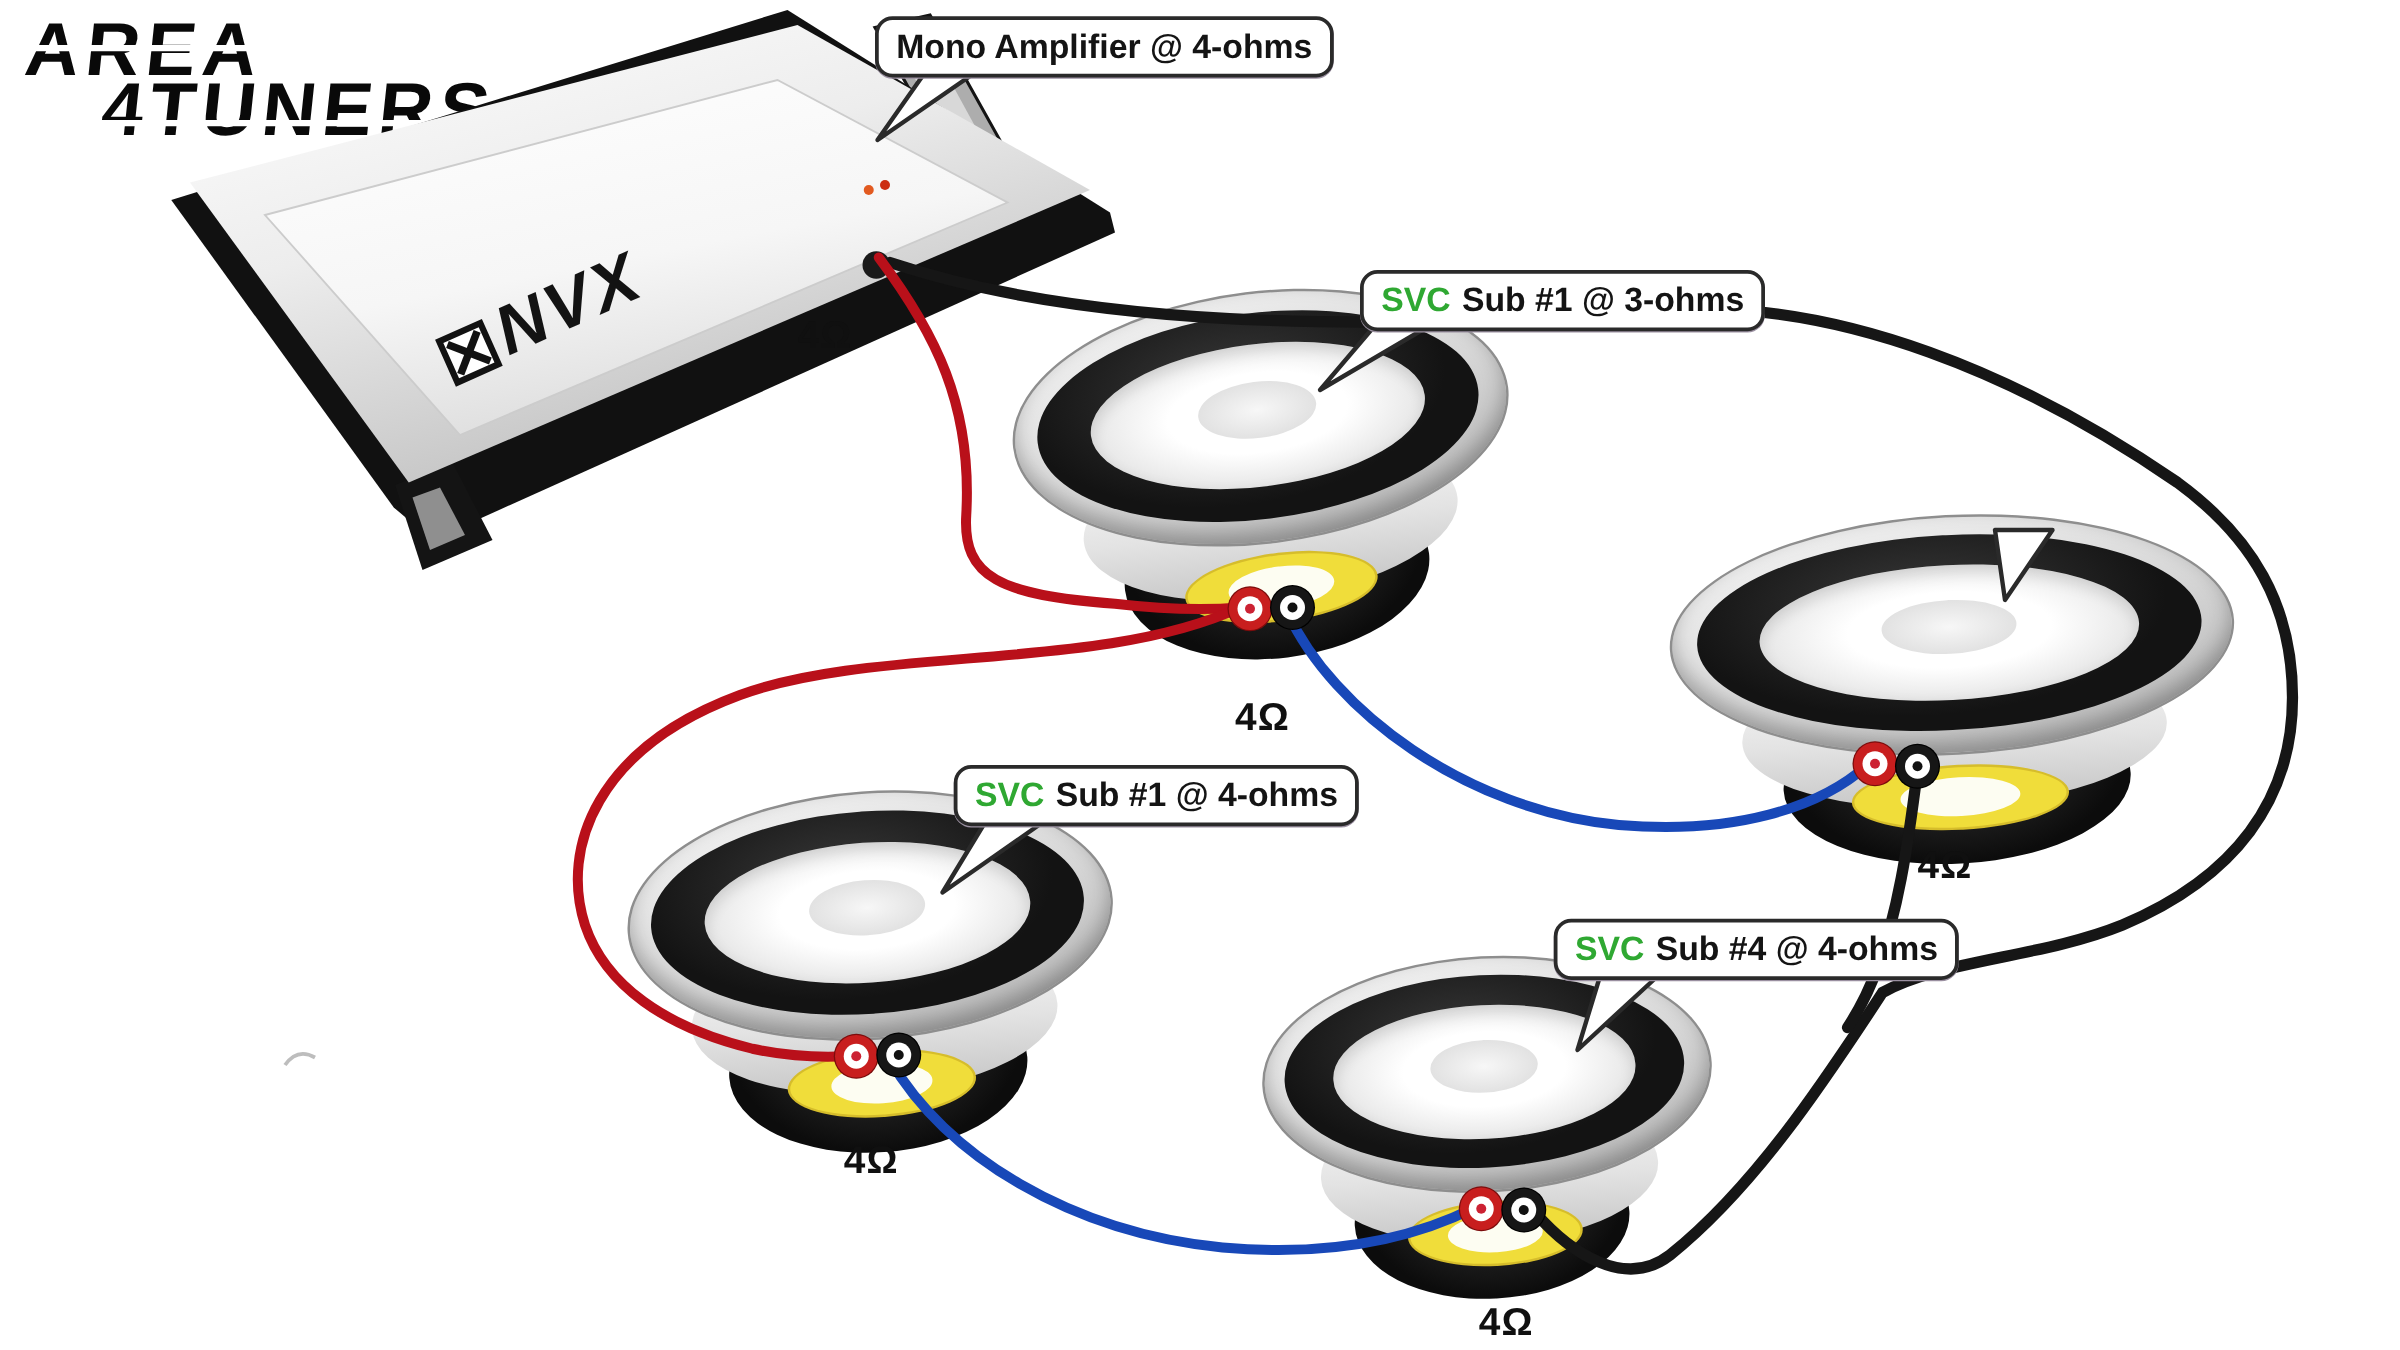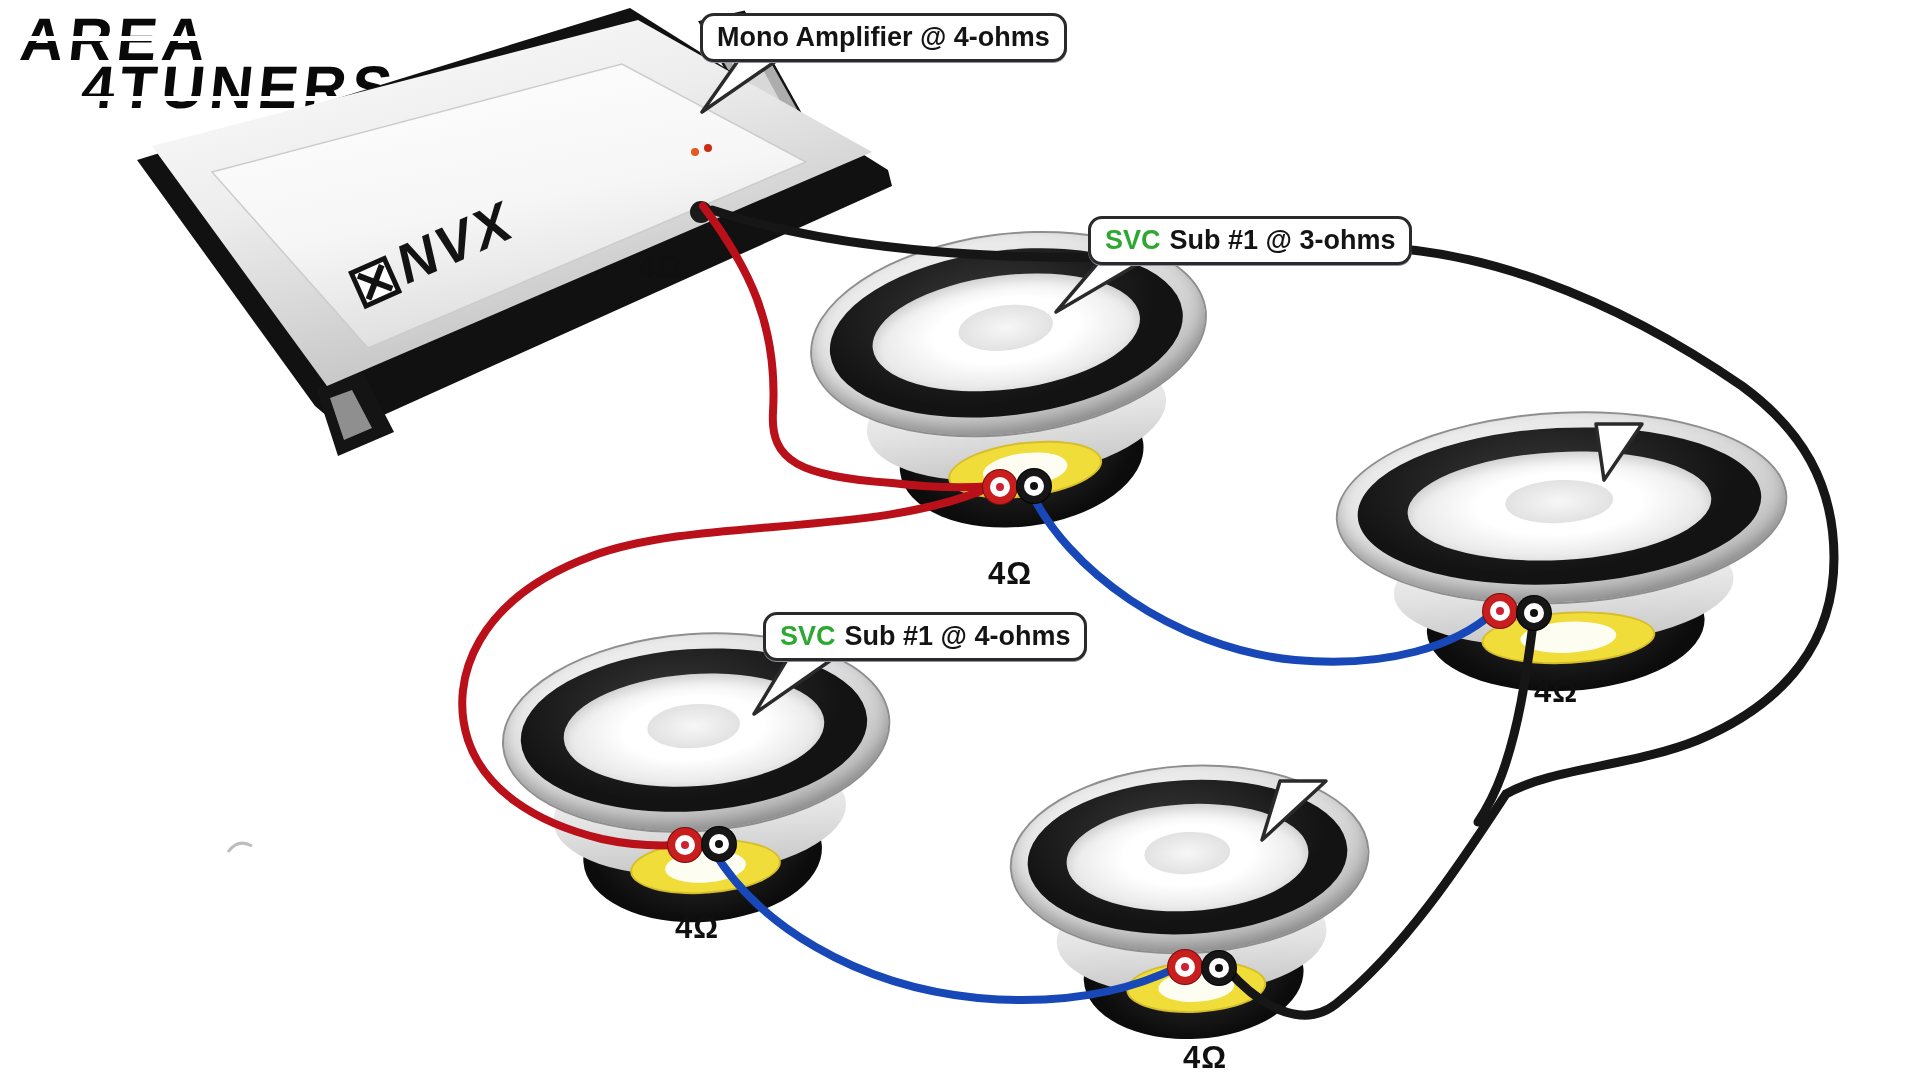--- a/index.html
+++ b/index.html
@@ -214,14 +214,17 @@
 
   <div class="callout" style="left:700px;top:13px">
     <span class="co-label">Mono Amplifier @ 4-ohms</span>
   </div>
   <div class="callout" style="left:1088px;top:216px">
     <span class="svc">SVC</span><span class="co-label">Sub #1 @ 3-ohms</span>
   </div>
   <div class="callout" style="left:763px;top:612px">
     <span class="svc">SVC</span><span class="co-label">Sub #1 @ 4-ohms</span>
   </div>
+  <div class="callout" style="left:1243px;top:735px">
+    <span class="svc">SVC</span><span class="co-label">Sub #4 @ 4-ohms</span>
+  </div>
 
 </div>
 
 </body></html>

